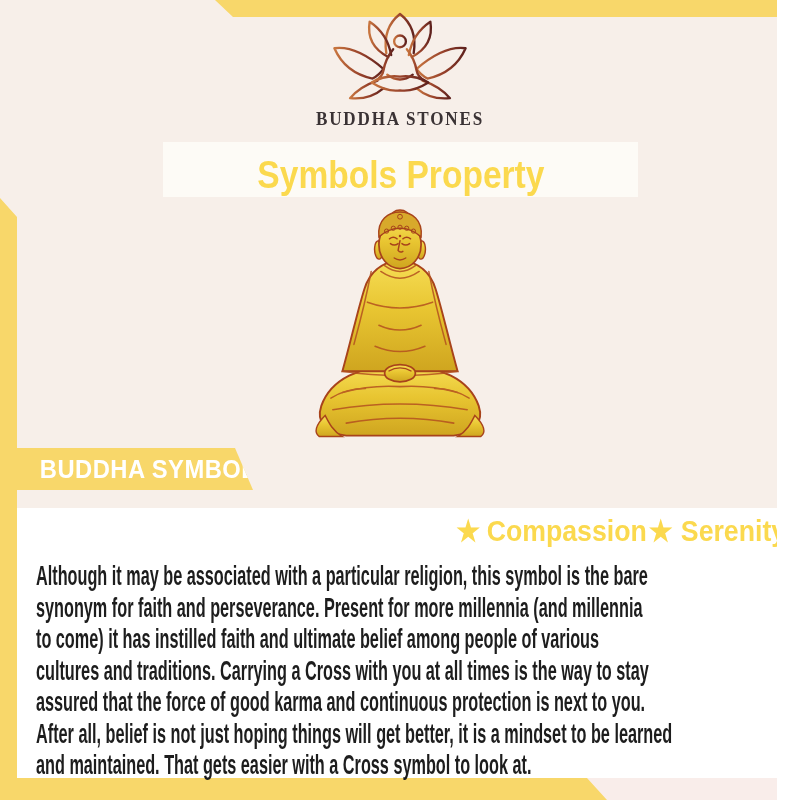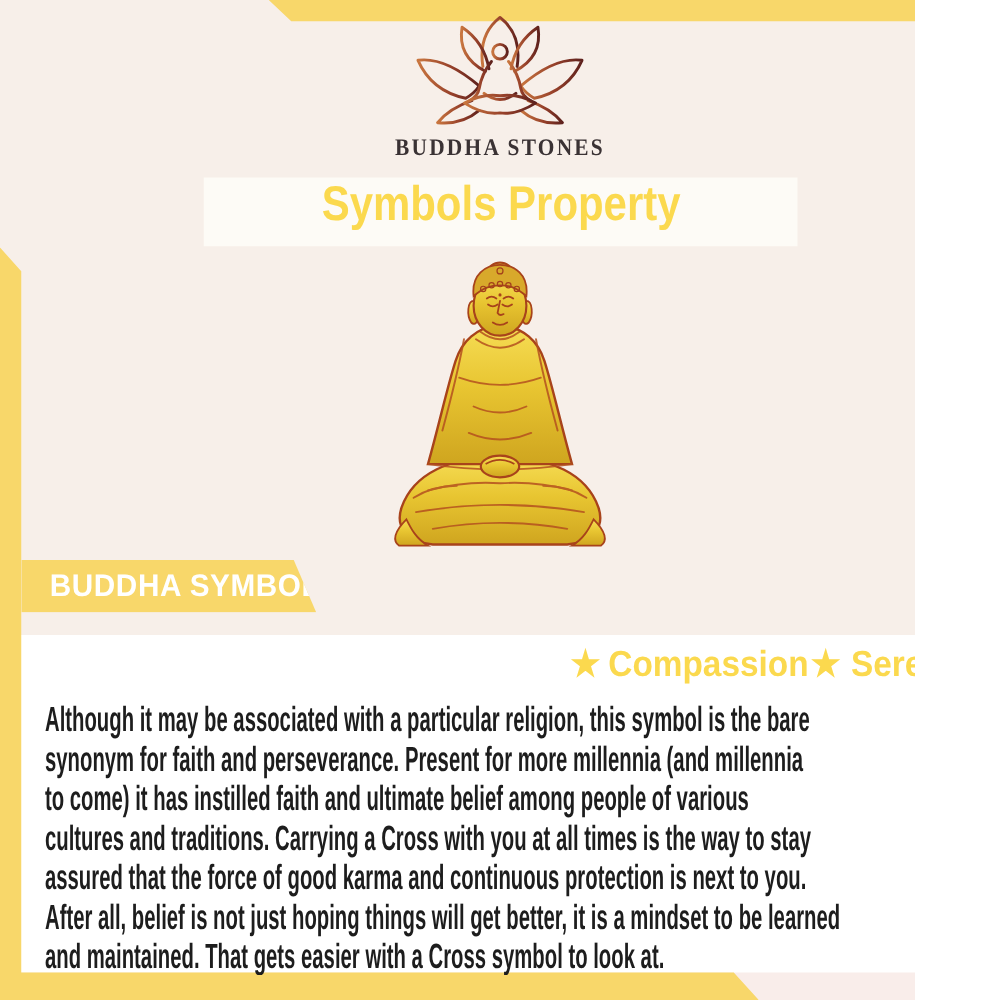--- a/index.html
+++ b/index.html
@@ -1,18 +1,18 @@
 <!DOCTYPE html>
 <html style="--frame-yellow: #f8d76a; --panel-cream: #f7efe9; --strip-cream: #f9edea; --title-band-bg: #fdfbf6; --accent-text-yellow: #fbd94e; --body-text: #1d1d1d; --banner-text: #ffffff; --logo-text-color: #3a3234; --buddha-gold: #e8c531; --buddha-line: #a8431b; --lotus-orange: #c9763f; --lotus-maroon: #5e211d;"><head>
 <meta charset="utf-8">
 <style>
   html,body{margin:0;padding:0;background:#fff;}
   .canvas{
     position:relative;width:732px;height:800px;overflow:hidden;
-    background:#ffffff;font-family:"Liberation Sans",sans-serif;
+    background:#ffffff;font-family:"Liberation Sans",sans-serif;padding-left:45px;
   }
   
   .cream-panel{position:absolute;left:0;top:0;width:800px;height:508px;background:var(--panel-cream,#f7efe9);}
   .bottom-strip{position:absolute;left:0;top:778px;width:800px;height:22px;background:var(--strip-cream,#f9edea);}
   .frame-tr{
     position:absolute;inset:0;background:var(--frame-yellow,#f8d76a);
     clip-path:polygon(215px 0,800px 0,800px 588px,783px 572px,783px 17px,233px 17px);
   }
   .frame-bl{
     position:absolute;inset:0;background:var(--frame-yellow,#f8d76a);
@@ -21,21 +21,21 @@
   
   .lotus{position:absolute;left:325px;top:12px;width:150px;height:94px;}
   .brand-text{
     position:absolute;left:0;top:108px;width:800px;text-align:center;
     font-family:"Liberation Serif",serif;font-weight:600;font-size:19px;
     letter-spacing:2px;color:var(--logo-text-color,#3a3234);transform:scaleX(0.9);
   }
   
   .title-band{
     position:absolute;left:163px;top:142px;width:475px;height:55px;
-    background:var(--title-band-bg,#fdfbf6);display:flex;align-items:flex-start;justify-content:center;
+    background:var(--title-band-bg,#fdfbf6);display:flex;align-items:flex-end;justify-content:center;
   }
   .title-text{
     font-size:39px;font-weight:700;color:var(--accent-text-yellow,#fbd94e);
     white-space:nowrap;transform:scaleX(0.86);
   }
   
   .buddha{position:absolute;left:304px;top:206px;width:192px;height:248px;}
   
   .banner{
     position:absolute;left:17px;top:448px;width:240px;height:42px;

